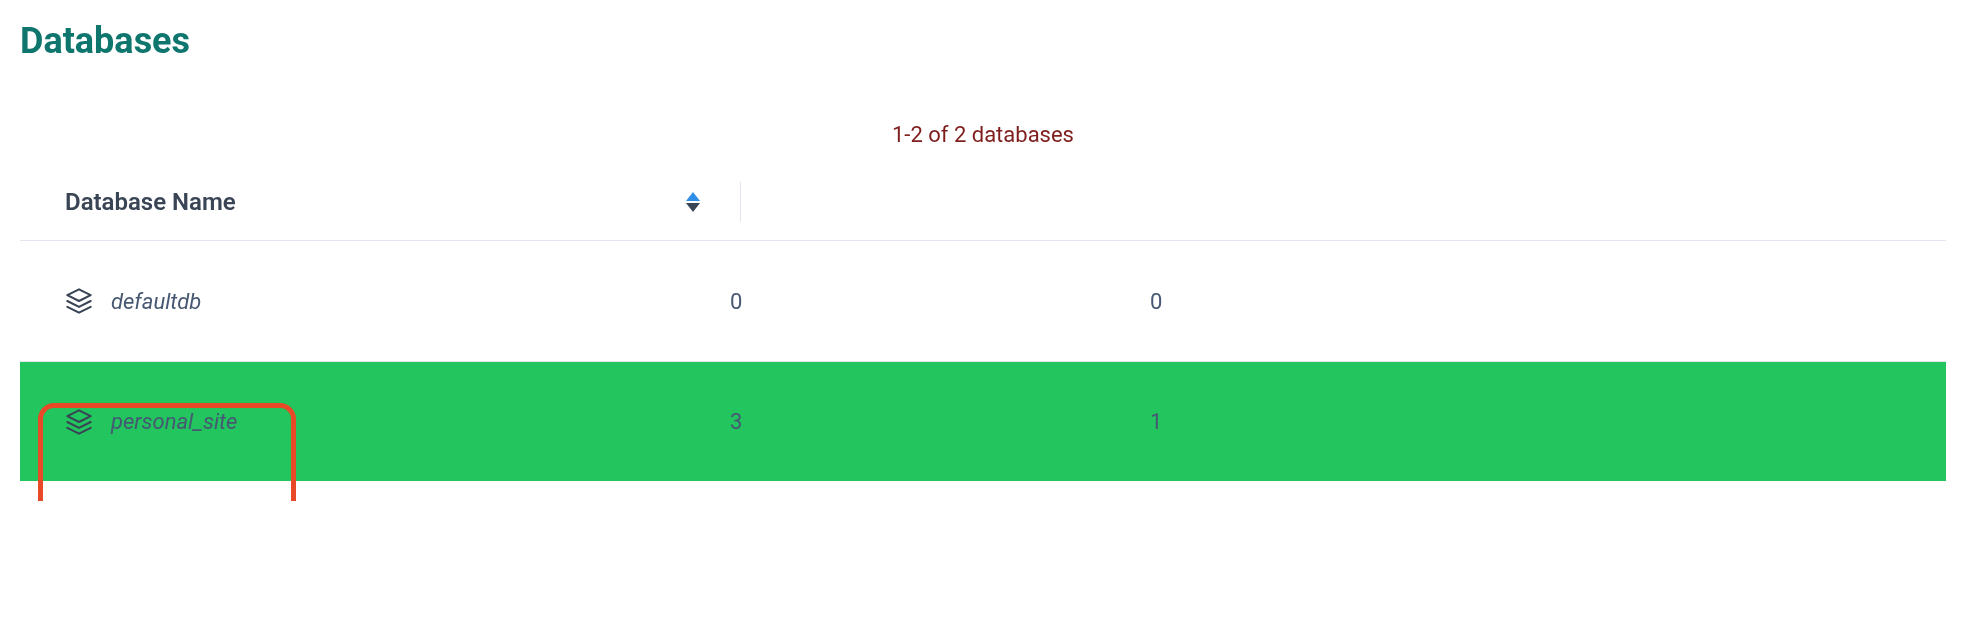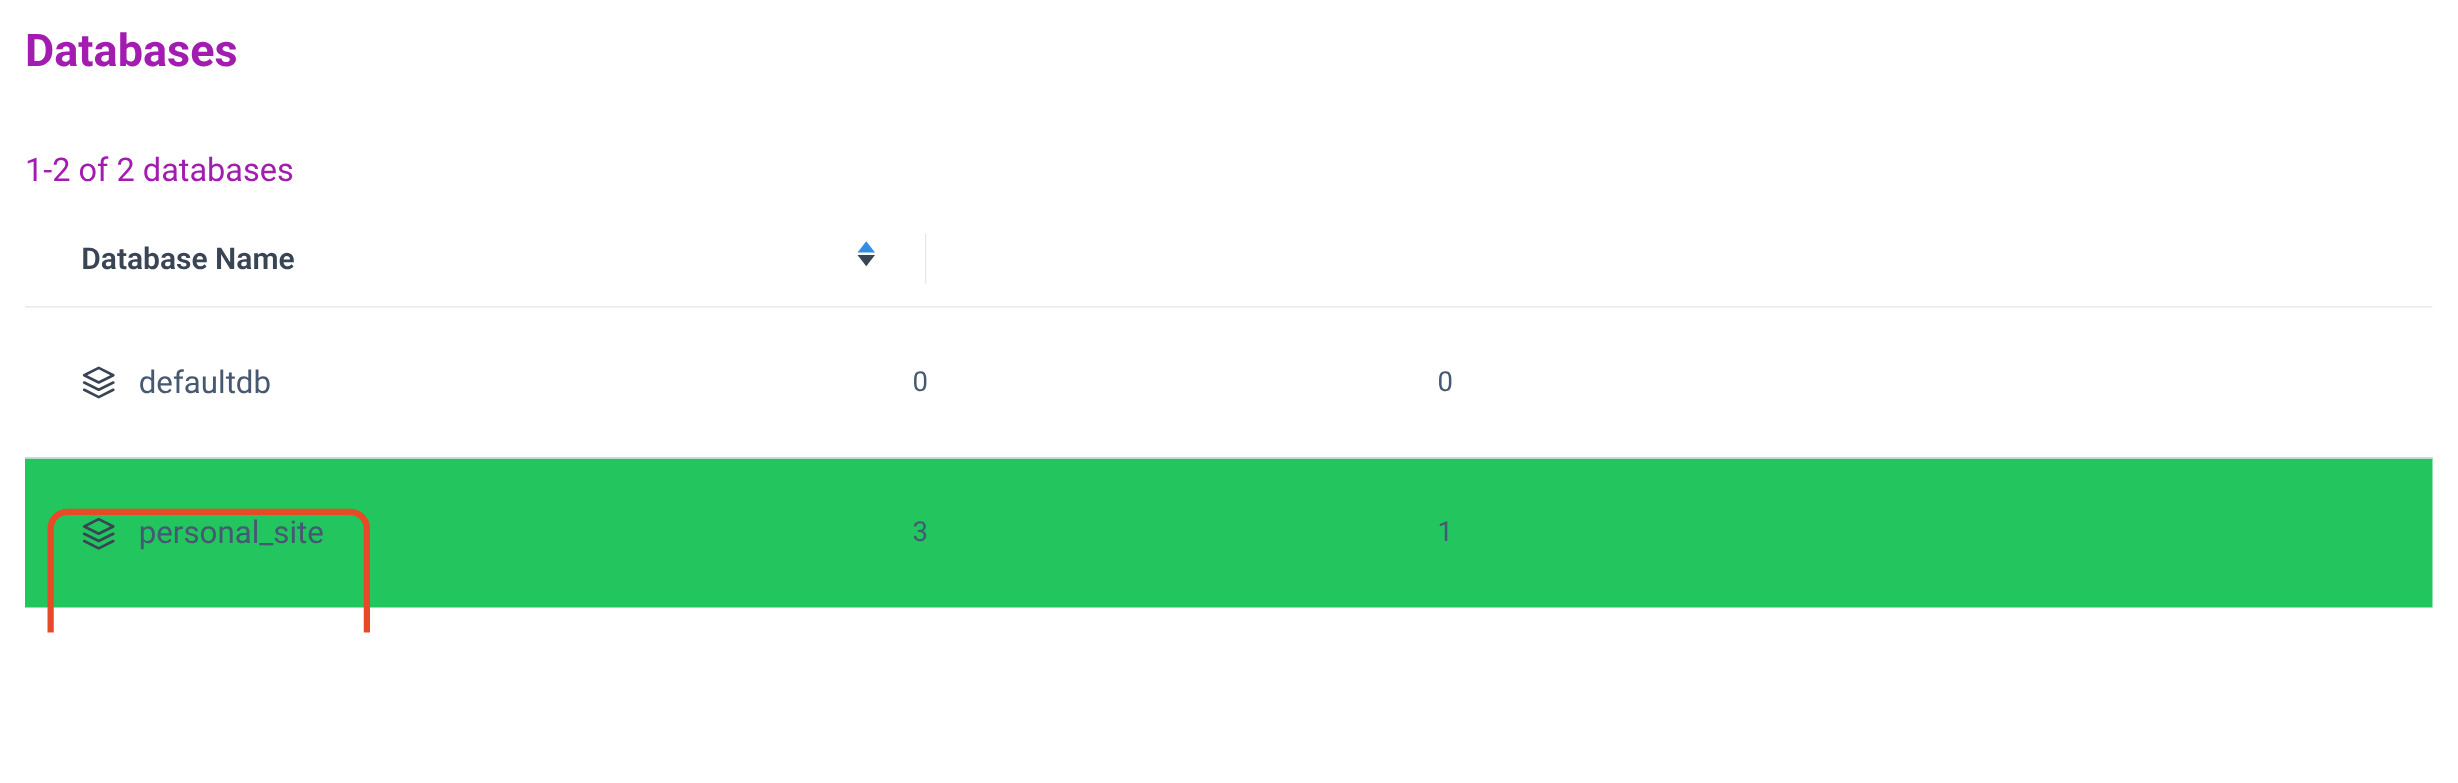--- a/index.html
+++ b/index.html
@@ -10,42 +10,44 @@
     body {
       font-family: -apple-system, BlinkMacSystemFont, "Segoe UI", Roboto, Helvetica, Arial, sans-serif;
       background: #ffffff;
       color: #475872;
       padding: 20px;
       width: 1966px;
     }
     .page-title {
       font-size: 36px;
       font-weight: 700;
-      color: #a21caf;
+      color: #0f766e;
       margin-bottom: 60px;
     }
     .count-text {
-      font-size: 26px;
-      color: #a21caf;
+      font-size: 22px;
+      color: #7f1d1d;
       margin-bottom: 35px;
+      text-align: center;
     }
     .table {
       width: 100%;
       border-collapse: collapse;
     }
     .table-header {
       display: flex;
       align-items: center;
       border-bottom: 1px solid #e4e6ef;
       padding: 0 0 18px 0;
     }
     .col-name {
       flex: 0 0 700px;
       padding-left: 45px;
       display: flex;
+      align-items: center;
       justify-content: space-between;
       padding-right: 20px;
       gap: 36px;
     }
     .col-tables {
       flex: 0 0 420px;
       display: flex;
       align-items: center;
       justify-content: space-between;
       padding-right: 20px;
@@ -128,22 +130,23 @@
       flex: 0 0 420px;
       font-size: 22px;
       color: #475872;
       padding-left: 10px;
     }
     .db-icon {
       color: #394455;
       flex-shrink: 0;
     }
     .db-name {
-      font-size: 25px;
-      color: #475872;
+      font-size: 22px;
+      color: #475872;
+      font-style: italic;
     }
     .highlight-box {
       position: absolute;
       left: 18px;
       top: -5px;
       width: 258px;
       height: 130px;
       border: 5px solid #e84a27;
       border-radius: 16px;
       pointer-events: none;

